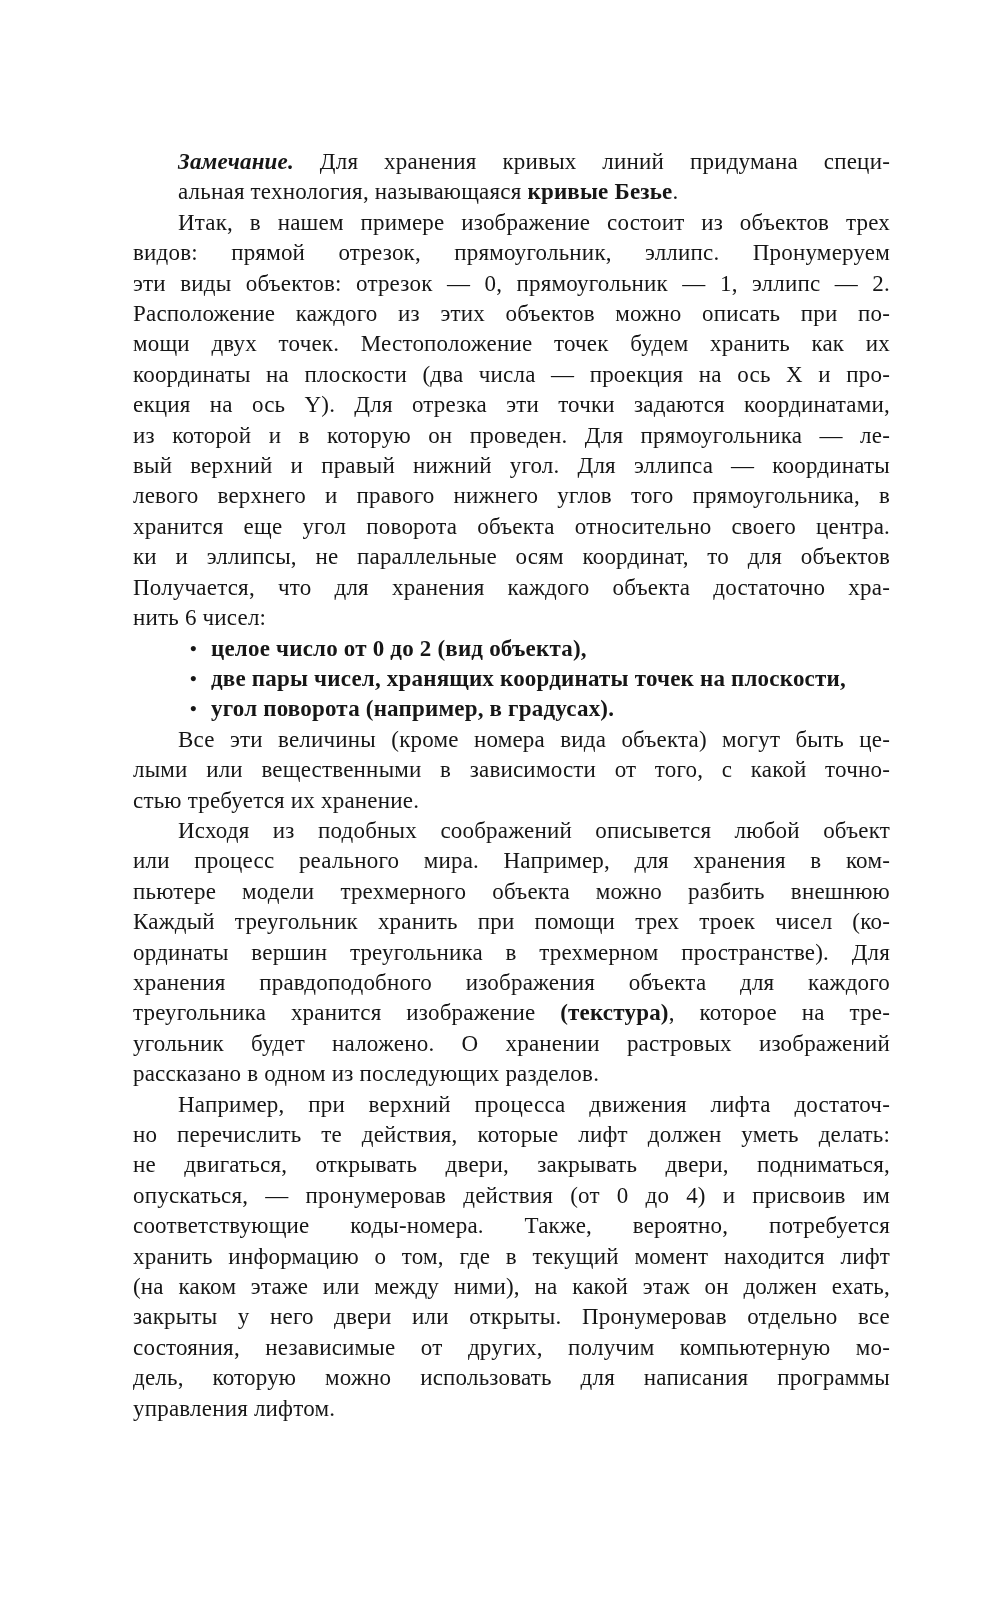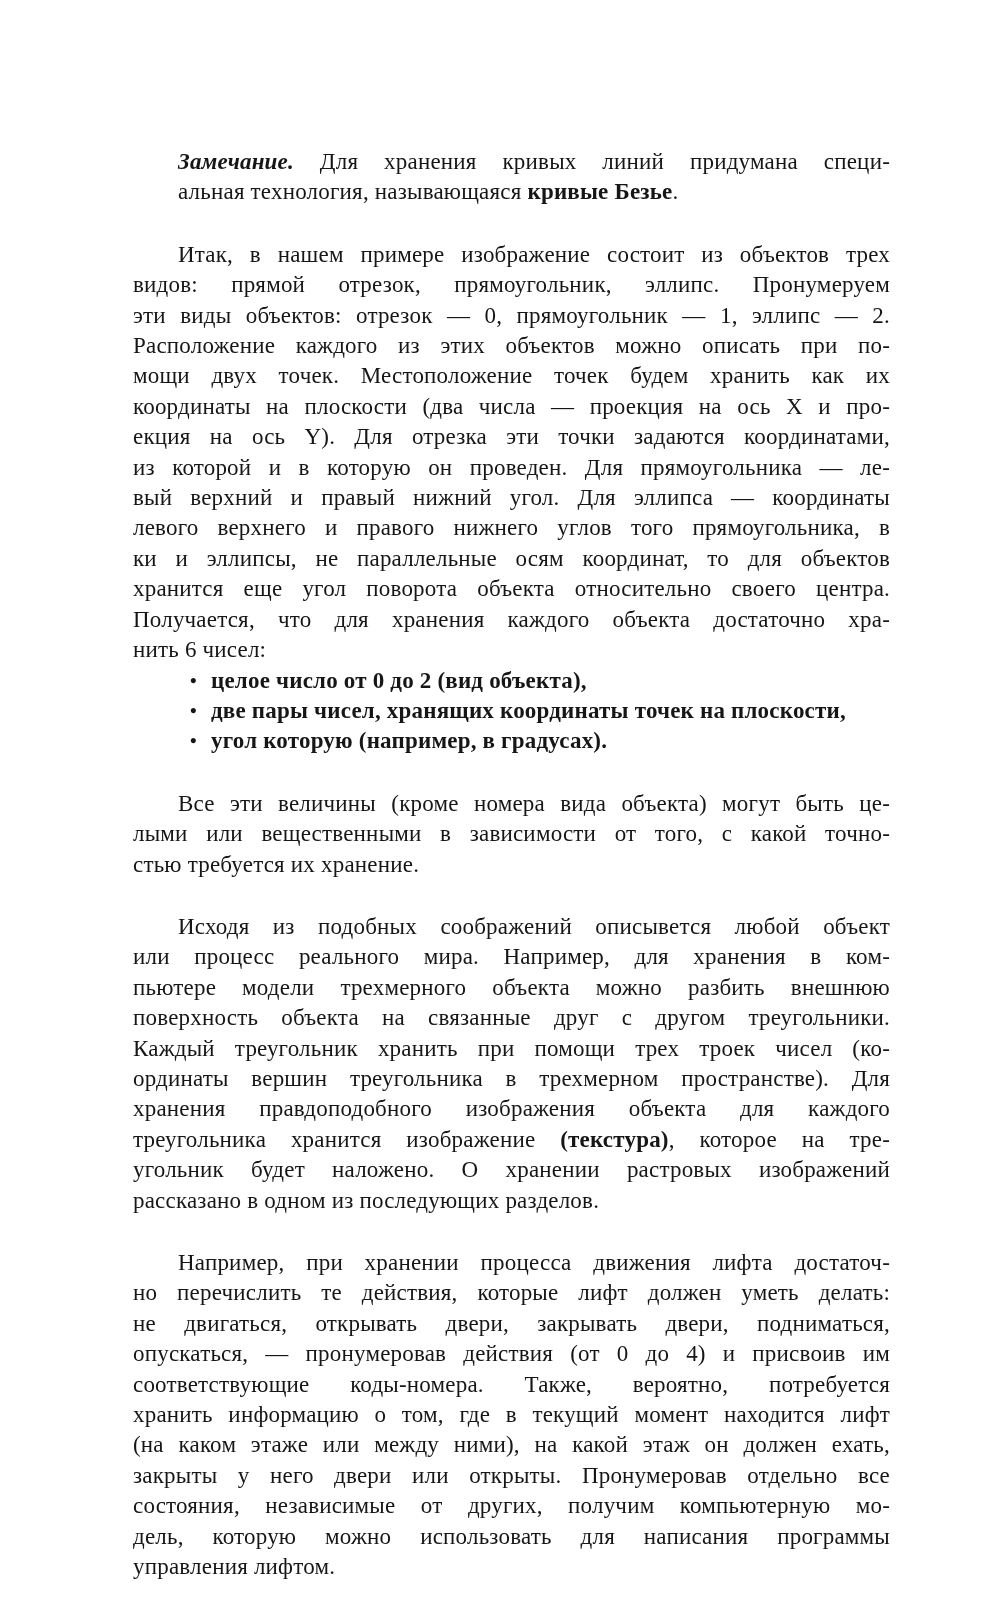--- a/index.html
+++ b/index.html
@@ -35,21 +35,20 @@
   }
   .line {
     text-align: justify;
     text-align-last: justify;
   }
   .line.no-just {
     text-align-last: left;
   }
   .para.body .line.first {
     text-indent: 45px;
-    margin-top: 32px;
   }
   .bullet-line {
     padding-left: 57px;
     text-align: left;
     text-align-last: left;
     font-weight: bold;
   }
   .bullet-dot {
     display: inline-block;
     width: 21px;
@@ -72,49 +71,48 @@
         <div class="line first">Итак, в нашем примере изображение состоит из объектов трех</div>
         <div class="line">видов: прямой отрезок, прямоугольник, эллипс. Пронумеруем</div>
         <div class="line">эти виды объектов: отрезок — 0, прямоугольник — 1, эллипс — 2.</div>
         <div class="line">Расположение каждого из этих объектов можно описать при по-</div>
         <div class="line">мощи двух точек. Местоположение точек будем хранить как их</div>
         <div class="line">координаты на плоскости (два числа — проекция на ось X и про-</div>
         <div class="line">екция на ось Y). Для отрезка эти точки задаются координатами,</div>
         <div class="line">из которой и в которую он проведен. Для прямоугольника — ле-</div>
         <div class="line">вый верхний и правый нижний угол. Для эллипса — координаты</div>
         <div class="line">левого верхнего и правого нижнего углов того прямоугольника, в</div>
+        <div class="line">хранится еще угол поворота объекта относительно своего центра.</div>
         <div class="line">ки и эллипсы, не параллельные осям координат, то для объектов</div>
-        <div class="line">хранится еще угол поворота объекта относительно своего центра.</div>
         <div class="line">Получается, что для хранения каждого объекта достаточно хра-</div>
         <div class="line no-just">нить 6 чисел:</div>
       </div>
       <div class="para bullets">
         <div class="line bullet-line no-just"><span class="bullet-dot">•</span><span>целое число от 0 до 2 (вид объекта),</span></div>
         <div class="line bullet-line no-just"><span class="bullet-dot">•</span><span>две пары чисел, хранящих координаты точек на плоскости,</span></div>
-        <div class="line bullet-line no-just"><span class="bullet-dot">•</span><span>угол которую (например, в градусах).</span></div>
+        <div class="line bullet-line no-just"><span class="bullet-dot">•</span><span>угол поворота (например, в градусах).</span></div>
       </div>
       <div class="para body">
         <div class="line first">Все эти величины (кроме номера вида объекта) могут быть це-</div>
         <div class="line">лыми или вещественными в зависимости от того, с какой точно-</div>
         <div class="line no-just">стью требуется их хранение.</div>
       </div>
       <div class="para body">
         <div class="line first">Исходя из подобных соображений описывется любой объект</div>
         <div class="line">или процесс реального мира. Например, для хранения в ком-</div>
         <div class="line">пьютере модели трехмерного объекта можно разбить внешнюю</div>
-        <div class="line">поверхность объекта на связанные друг с другом треугольники.</div>
         <div class="line">Каждый треугольник хранить при помощи трех троек чисел (ко-</div>
         <div class="line">ординаты вершин треугольника в трехмерном пространстве). Для</div>
         <div class="line">хранения правдоподобного изображения объекта для каждого</div>
         <div class="line">треугольника хранится изображение <span class="seg-bold">(текстура)</span>, которое на тре-</div>
         <div class="line">угольник будет наложено. О хранении растровых изображений</div>
         <div class="line no-just">рассказано в одном из последующих разделов.</div>
       </div>
       <div class="para body">
-        <div class="line first">Например, при хранении процесса движения лифта достаточ-</div>
+        <div class="line first">Например, при верхний процесса движения лифта достаточ-</div>
         <div class="line">но перечислить те действия, которые лифт должен уметь делать:</div>
         <div class="line">не двигаться, открывать двери, закрывать двери, подниматься,</div>
         <div class="line">опускаться, — пронумеровав действия (от 0 до 4) и присвоив им</div>
         <div class="line">соответствующие коды-номера. Также, вероятно, потребуется</div>
         <div class="line">хранить информацию о том, где в текущий момент находится лифт</div>
         <div class="line">(на каком этаже или между ними), на какой этаж он должен ехать,</div>
         <div class="line">закрыты у него двери или открыты. Пронумеровав отдельно все</div>
         <div class="line">состояния, независимые от других, получим компьютерную мо-</div>
         <div class="line">дель, которую можно использовать для написания программы</div>
         <div class="line no-just">управления лифтом.</div>

